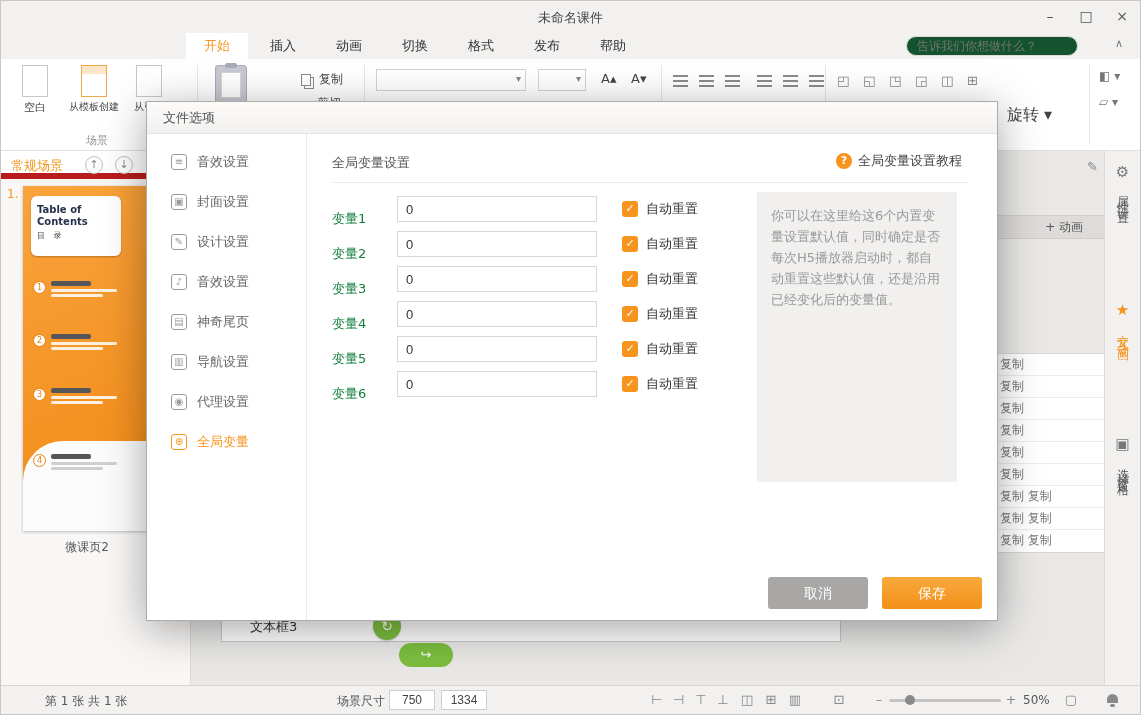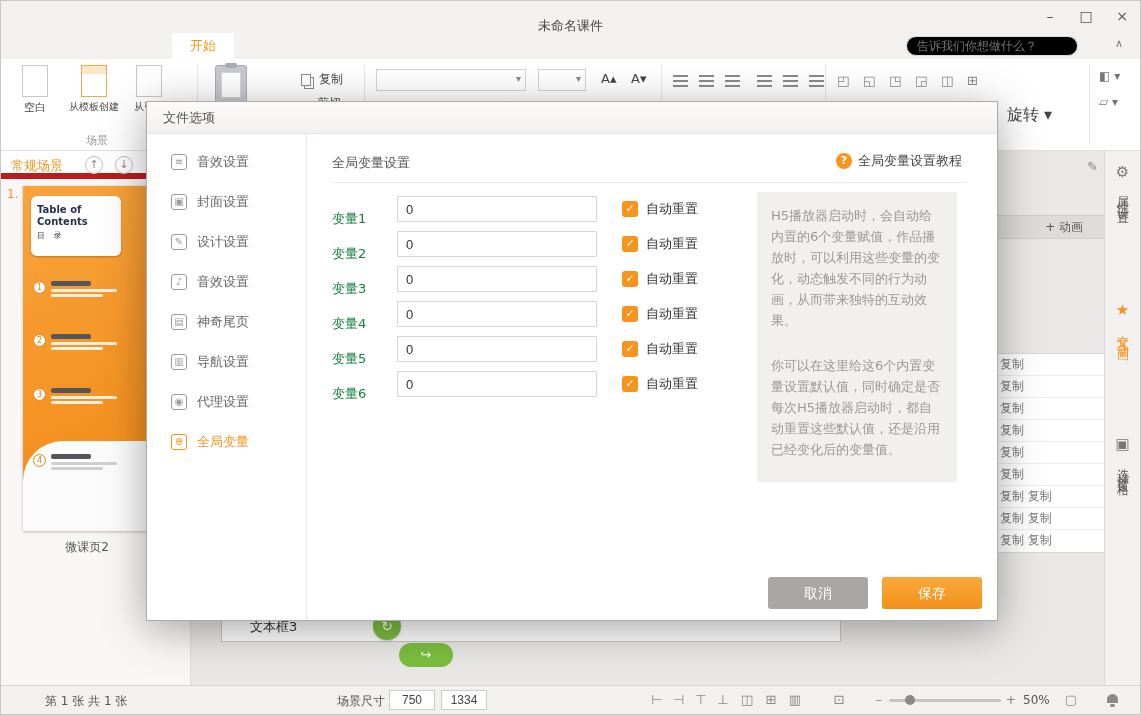--- a/index.html
+++ b/index.html
@@ -2,39 +2,39 @@
 <html><head>
 <meta charset="utf-8">
 <style>
   * { margin:0; padding:0; box-sizing:border-box; }
   html,body { width:1141px; height:715px; overflow:hidden; }
   body { font-family:"DejaVu Sans","Liberation Sans",sans-serif; font-size:13px; color:#333; background:#fff; }
   .window { position:relative; width:1141px; height:715px; background:#E9E8E7; border:1px solid #C9C7C5; overflow:hidden; }
 
   
   .titlebar { position:absolute; left:0; top:0; right:0; height:32px; background:#F2F1F0; }
-  .win-title { position:absolute; left:0; right:0; top:16px; text-align:center; font-size:13px; color:#444; }
+  .win-title { position:absolute; left:0; right:0; top:8px; text-align:center; font-size:13px; color:#444; }
   .win-controls { position:absolute; right:0; top:0; display:flex; }
   .win-btn { width:36px; height:32px; text-align:center; line-height:30px; font-size:14px; color:#555; cursor:default; }
 
   
   .watermark { position:absolute; left:6px; top:4px; z-index:300; display:flex; gap:6px; }
   .wm-logo { width:44px; height:44px; border-radius:50%; background:#EAF2FC; border:2px solid #3A78D0; position:relative; overflow:hidden; flex:none; }
   .wm-inner1 { position:absolute; left:-9px; top:7px; width:36px; height:36px; border-radius:50%; background:#3A78D0; }
   .wm-inner2 { position:absolute; left:3px; top:13px; width:26px; height:26px; border-radius:50%; background:#fff; }
   .wm-name { font-size:16px; font-weight:bold; color:#E8380D;
              text-shadow:1px 1px 0 #fff,-1px -1px 0 #fff,1px -1px 0 #fff,-1px 1px 0 #fff; }
   .wm-url { display:inline-block; margin-top:3px; background:#37A000; border:1px solid #fff; color:#fff; font-size:13px; padding:2px 9px; }
 
   
   .tabrow { position:absolute; left:0; top:32px; right:0; height:26px; background:#F2F1F0; }
-  .tabs { position:absolute; left:171px; top:0; display:flex; height:26px;flex-direction:column; }
+  .tabs { position:absolute; left:185px; top:0; display:flex; height:26px; }
   .tab { padding:0 18px; margin-right:4px; line-height:26px; font-size:13px; color:#333; }
   .tab.active { background:#fff; color:#F7941D; }
-  .search { position:absolute; right:62px; top:3px; width:172px; height:20px; background:#000000; border:1px solid #DEDCDA; border-radius:10px; font-size:12px; color:#999; padding:0 10px; outline:none; }
+  .search { position:absolute; right:62px; top:3px; width:172px; height:20px; background:#14532d; border:1px solid #DEDCDA; border-radius:10px; font-size:12px; color:#999; padding:0 10px; outline:none; }
   .collapse { position:absolute; right:10px; top:4px; width:22px; height:18px; text-align:center; font-size:11px; color:#777; }
 
   
   .ribbon { position:absolute; left:0; top:58px; right:0; height:92px; background:#fff; border-bottom:1px solid #E2E0DE; }
   .vsep { position:absolute; top:6px; height:80px; width:1px; background:#E8E6E4; }
   .big-btn { position:absolute; top:6px; width:52px; text-align:center; }
   .doc-icon { width:26px; height:32px; background:#fff; border:1px solid #C9C7C5; margin:0 auto 3px; }
   .doc-icon.tpl { border-color:#F0A84F; background:linear-gradient(#FDE7C8 0 8px,#fff 8px); }
   .bb-label { font-size:11px; color:#444; white-space:nowrap; overflow:hidden; }
   .bb-label.small { font-size:10px; }
@@ -415,21 +415,20 @@
         </div>
         <div class="var-row">
           <span class="var-label">变量6</span>
           <input class="var-input" value="0" style="">
           <span class="checkbox">✓</span>
           <span class="cb-label">自动重置</span>
         </div>
       </div>
 
       <div class="info-box">
-        <p>H5播放器启动时，会自动给内置的6个变量赋值，作品播放时，可以利用这些变量的变化，动态触发不同的行为动画，从而带来独特的互动效果。</p>
         <p>你可以在这里给这6个内置变量设置默认值，同时确定是否每次H5播放器启动时，都自动重置这些默认值，还是沿用已经变化后的变量值。</p>
       </div>
 
       <div class="dlg-btn btn-cancel">取消</div>
       <div class="dlg-btn btn-save">保存</div>
     </div>
   </div>
 
 </div>
 

